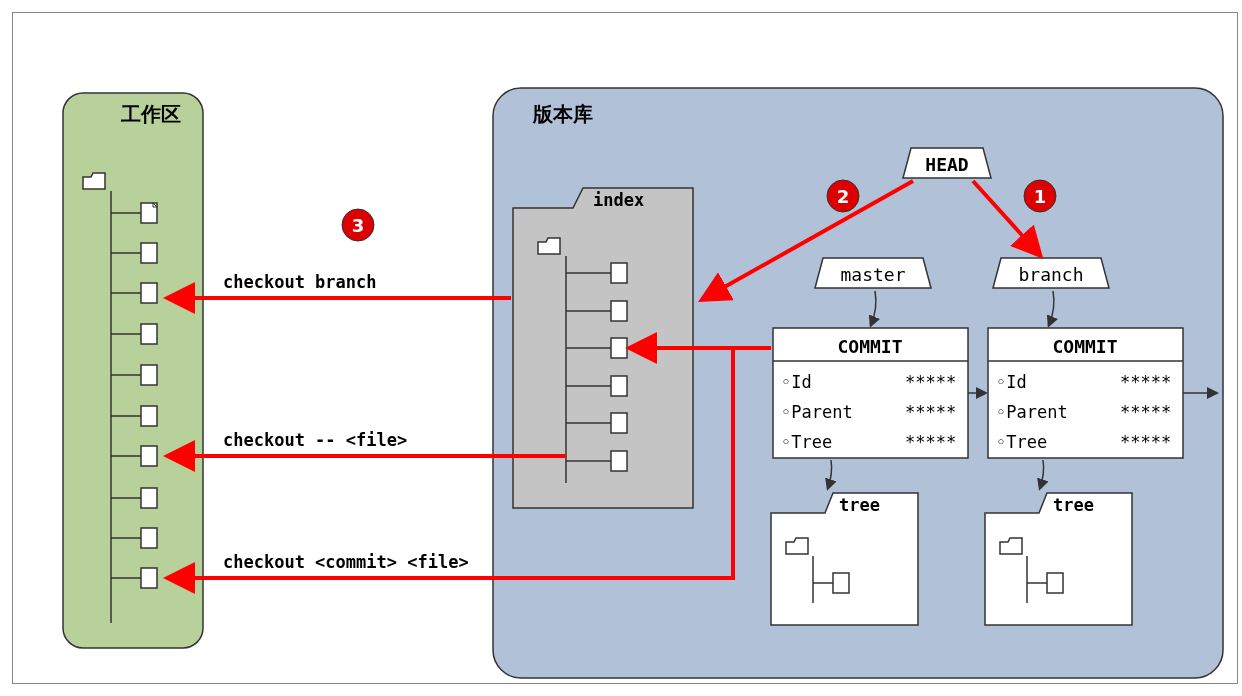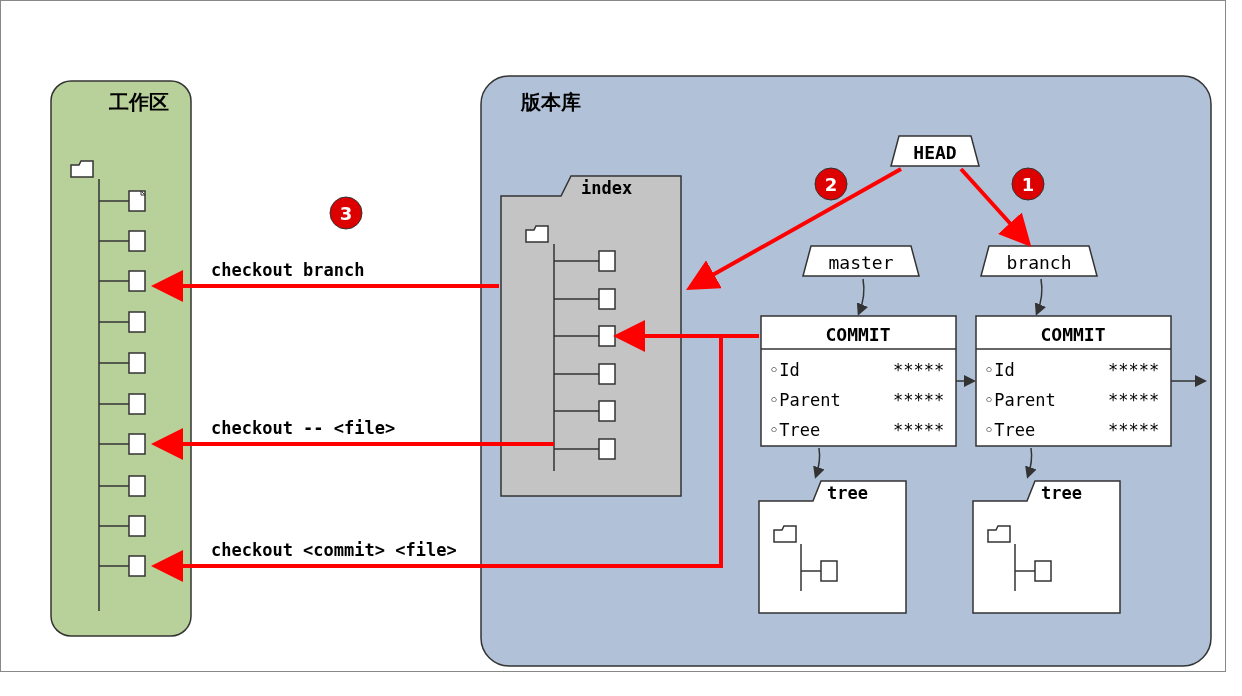--- a/index.html
+++ b/index.html
@@ -3,21 +3,21 @@
 <meta charset="utf-8">
 <style>
   body {
     margin: 0;
     padding: 0;
     font-family: "DejaVu Sans", sans-serif;
     background: white;
   }
   .outer {
     border: 1px solid #888;
-    margin: 0;
+    margin: 12px;
     width: 1226px;
     height: 672px;
     position: relative;
     box-sizing: border-box;
   }
   svg {
     position: absolute;
     top: 0;
     left: 0;
   }

